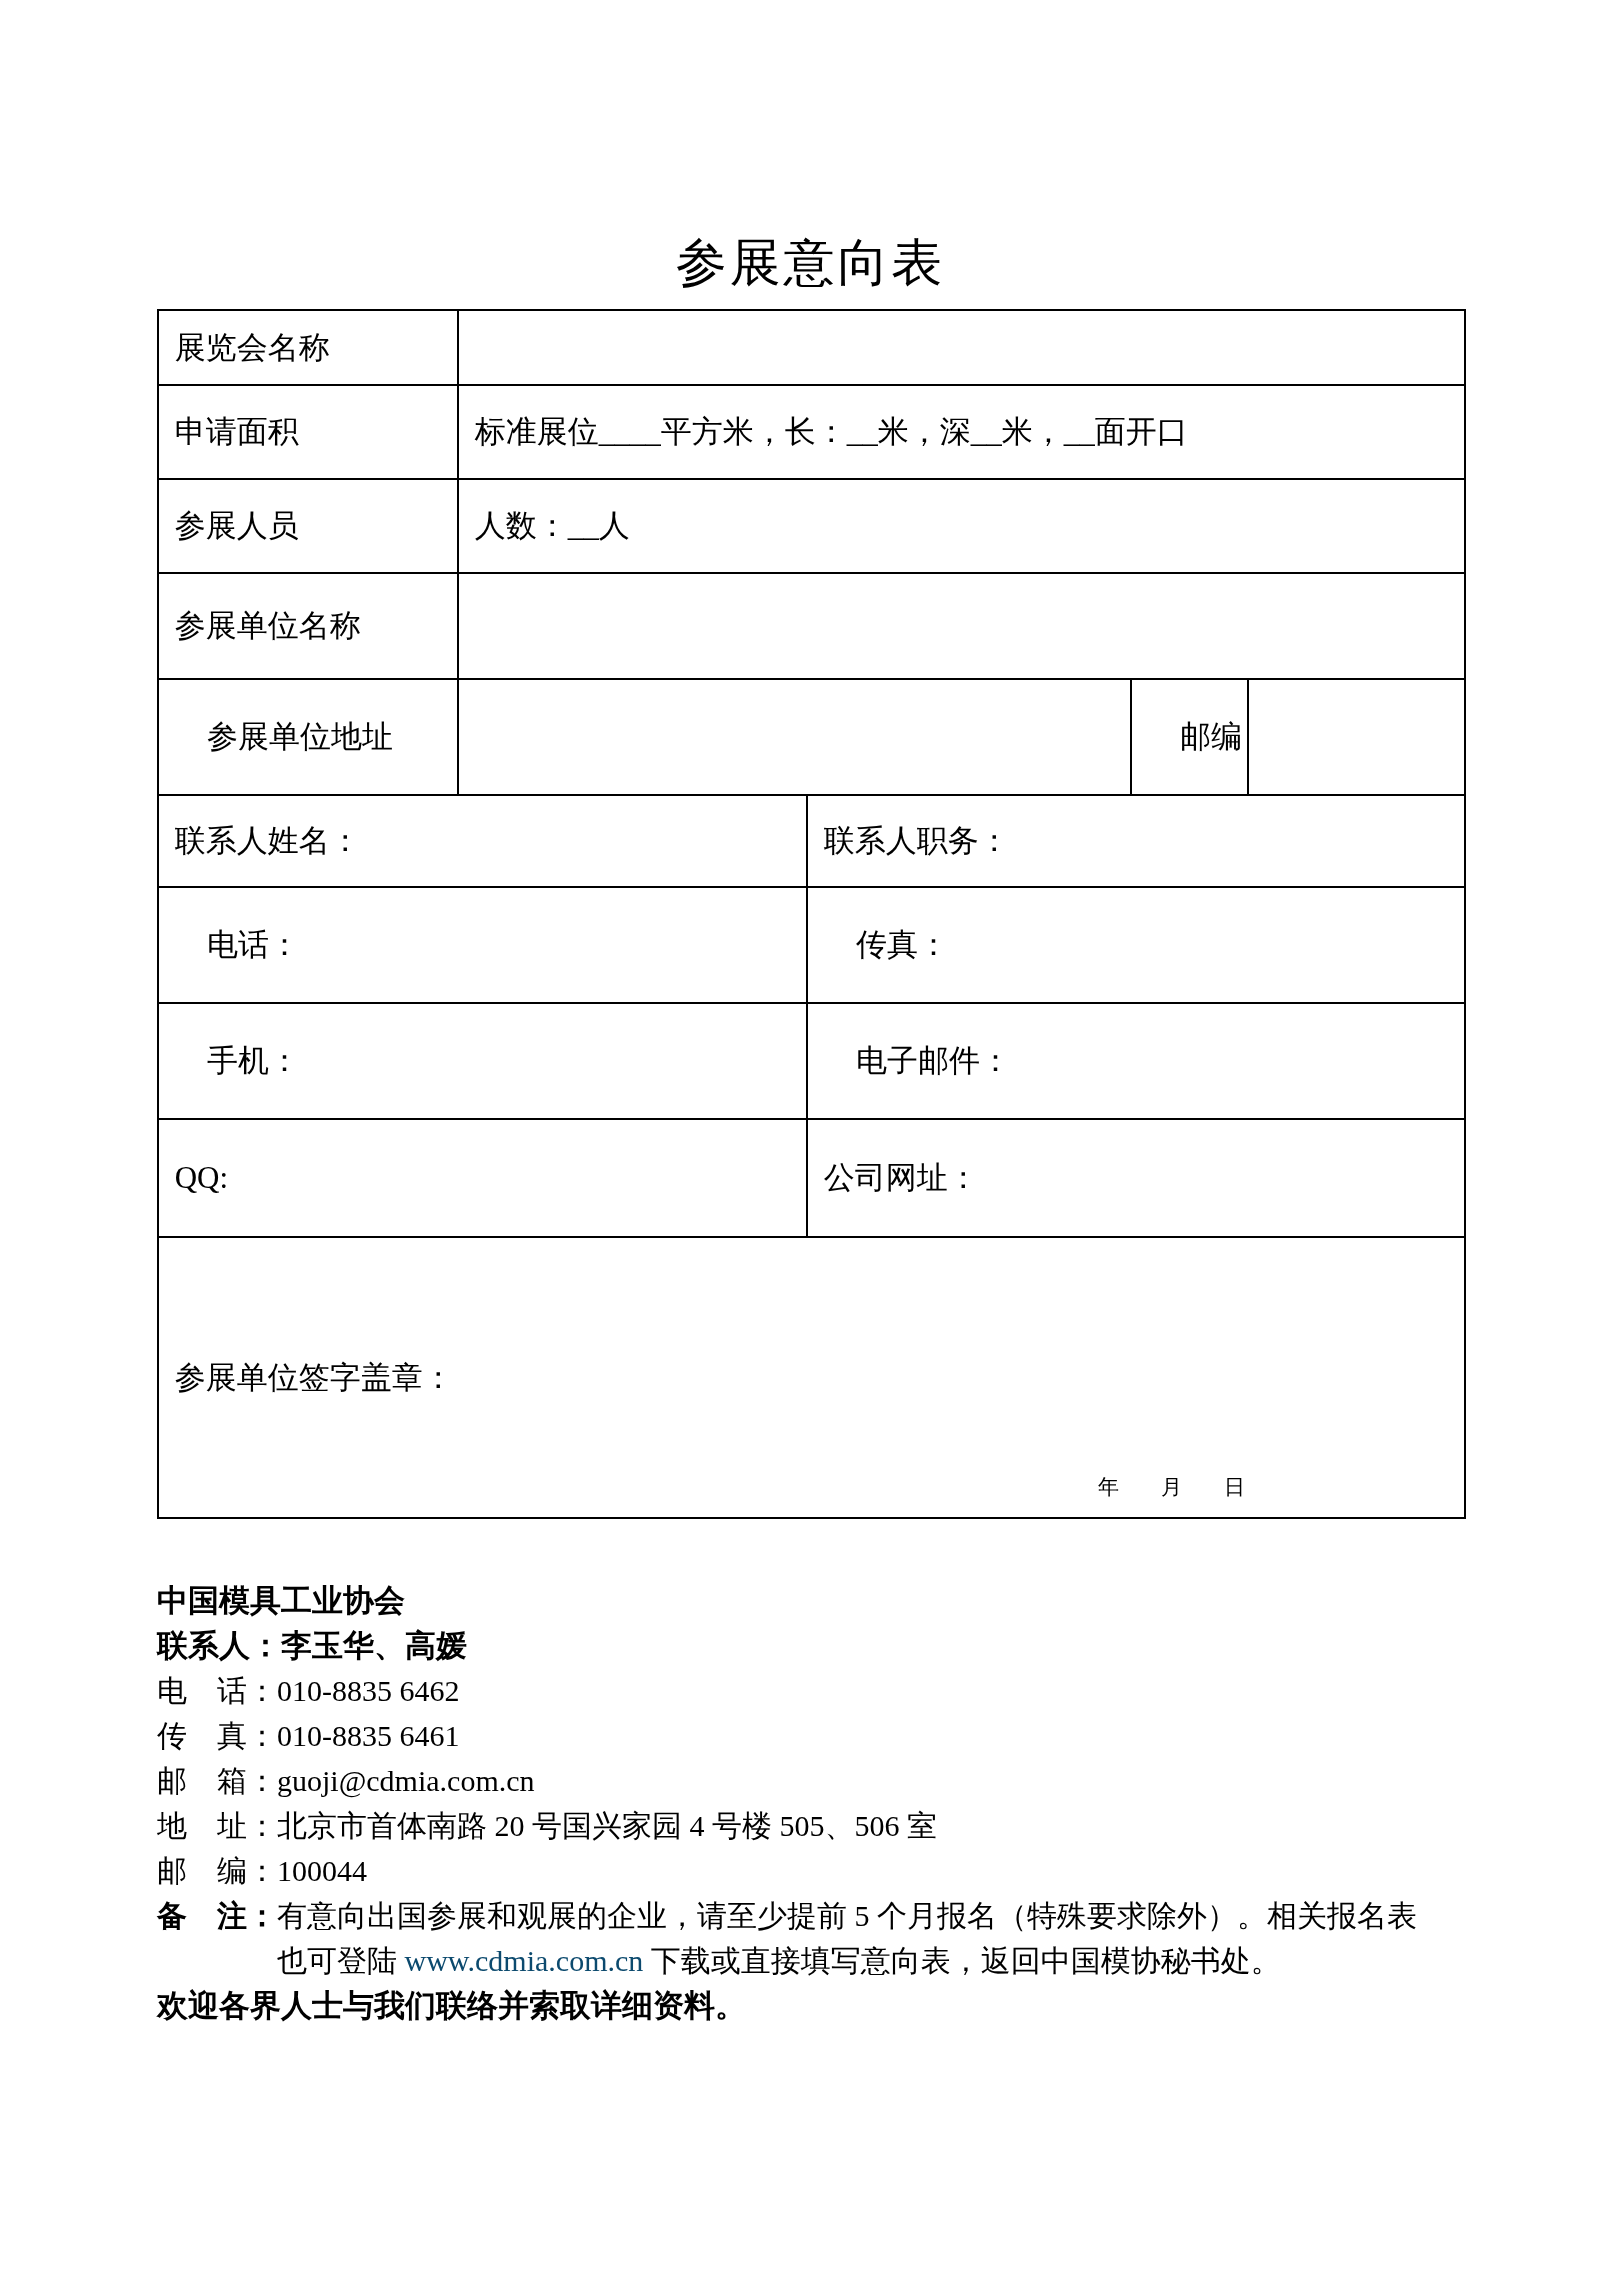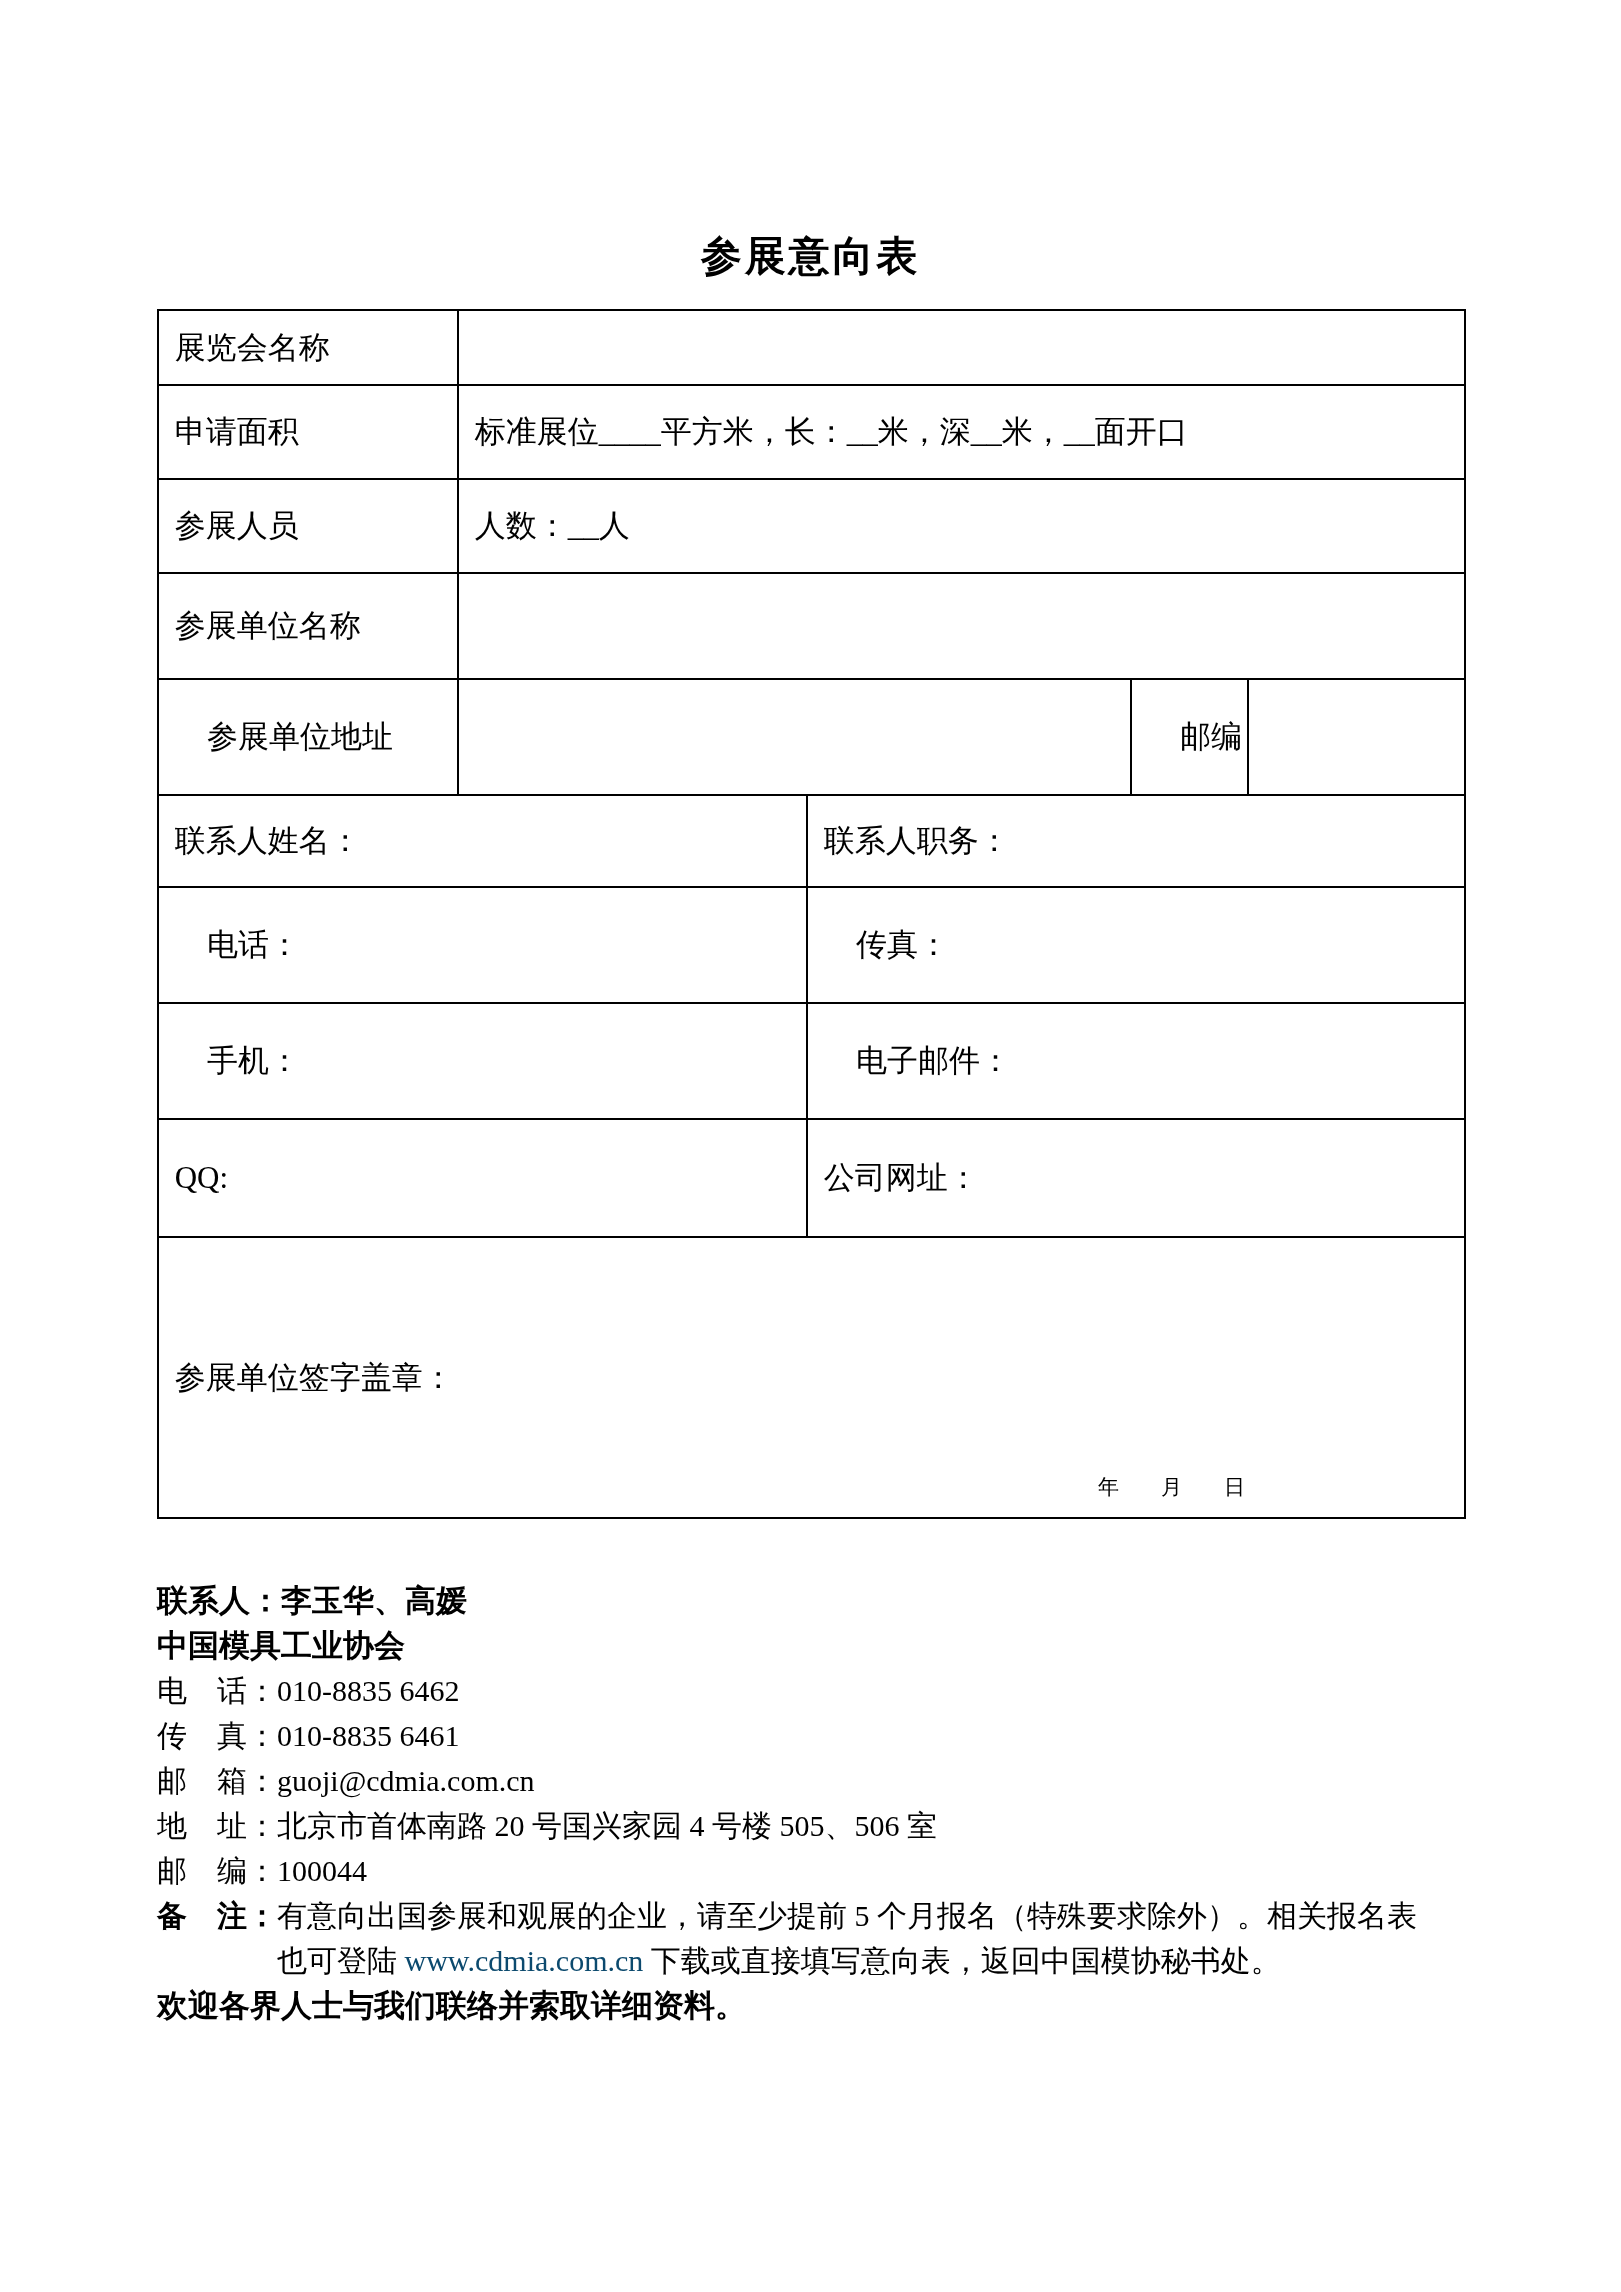--- a/index.html
+++ b/index.html
@@ -11,22 +11,22 @@
     background: #ffffff;
     font-family: "Liberation Serif", "DejaVu Serif", serif;
     color: #000000;
   }
   .doc-title {
     position: absolute;
     top: 229px;
     left: 0;
     width: 100%;
     text-align: center;
-    font-size: 41px;
-    font-weight: bold;
+    font-size: 51px;
+    font-weight: normal;
     letter-spacing: 2.9px;
   }
   table.form-table {
     position: absolute;
     left: 157px;
     top: 309px;
     width: 1309px;
     border-collapse: collapse;
     table-layout: fixed;
   }
@@ -132,22 +132,22 @@
       <tr class="h287">
         <td colspan="5" class="sig-cell">
           <div>参展单位签字盖章：</div>
           <div class="sig-date">年　　月　　日</div>
         </td>
       </tr>
     </tbody>
   </table>
 
   <div class="footer">
+    <div class="f-line f-bold">中国模具工业协会</div>
     <div class="f-line f-bold">联系人：李玉华、高媛</div>
-    <div class="f-line f-bold">中国模具工业协会</div>
 
     <div class="f-line">
       <span class="f-label">电　话：</span><span>010-8835 6462</span>
     </div>
     <div class="f-line">
       <span class="f-label">传　真：</span><span>010-8835 6461</span>
     </div>
     <div class="f-line">
       <span class="f-label">邮　箱：</span><span>guoji@cdmia.com.cn</span>
     </div>

